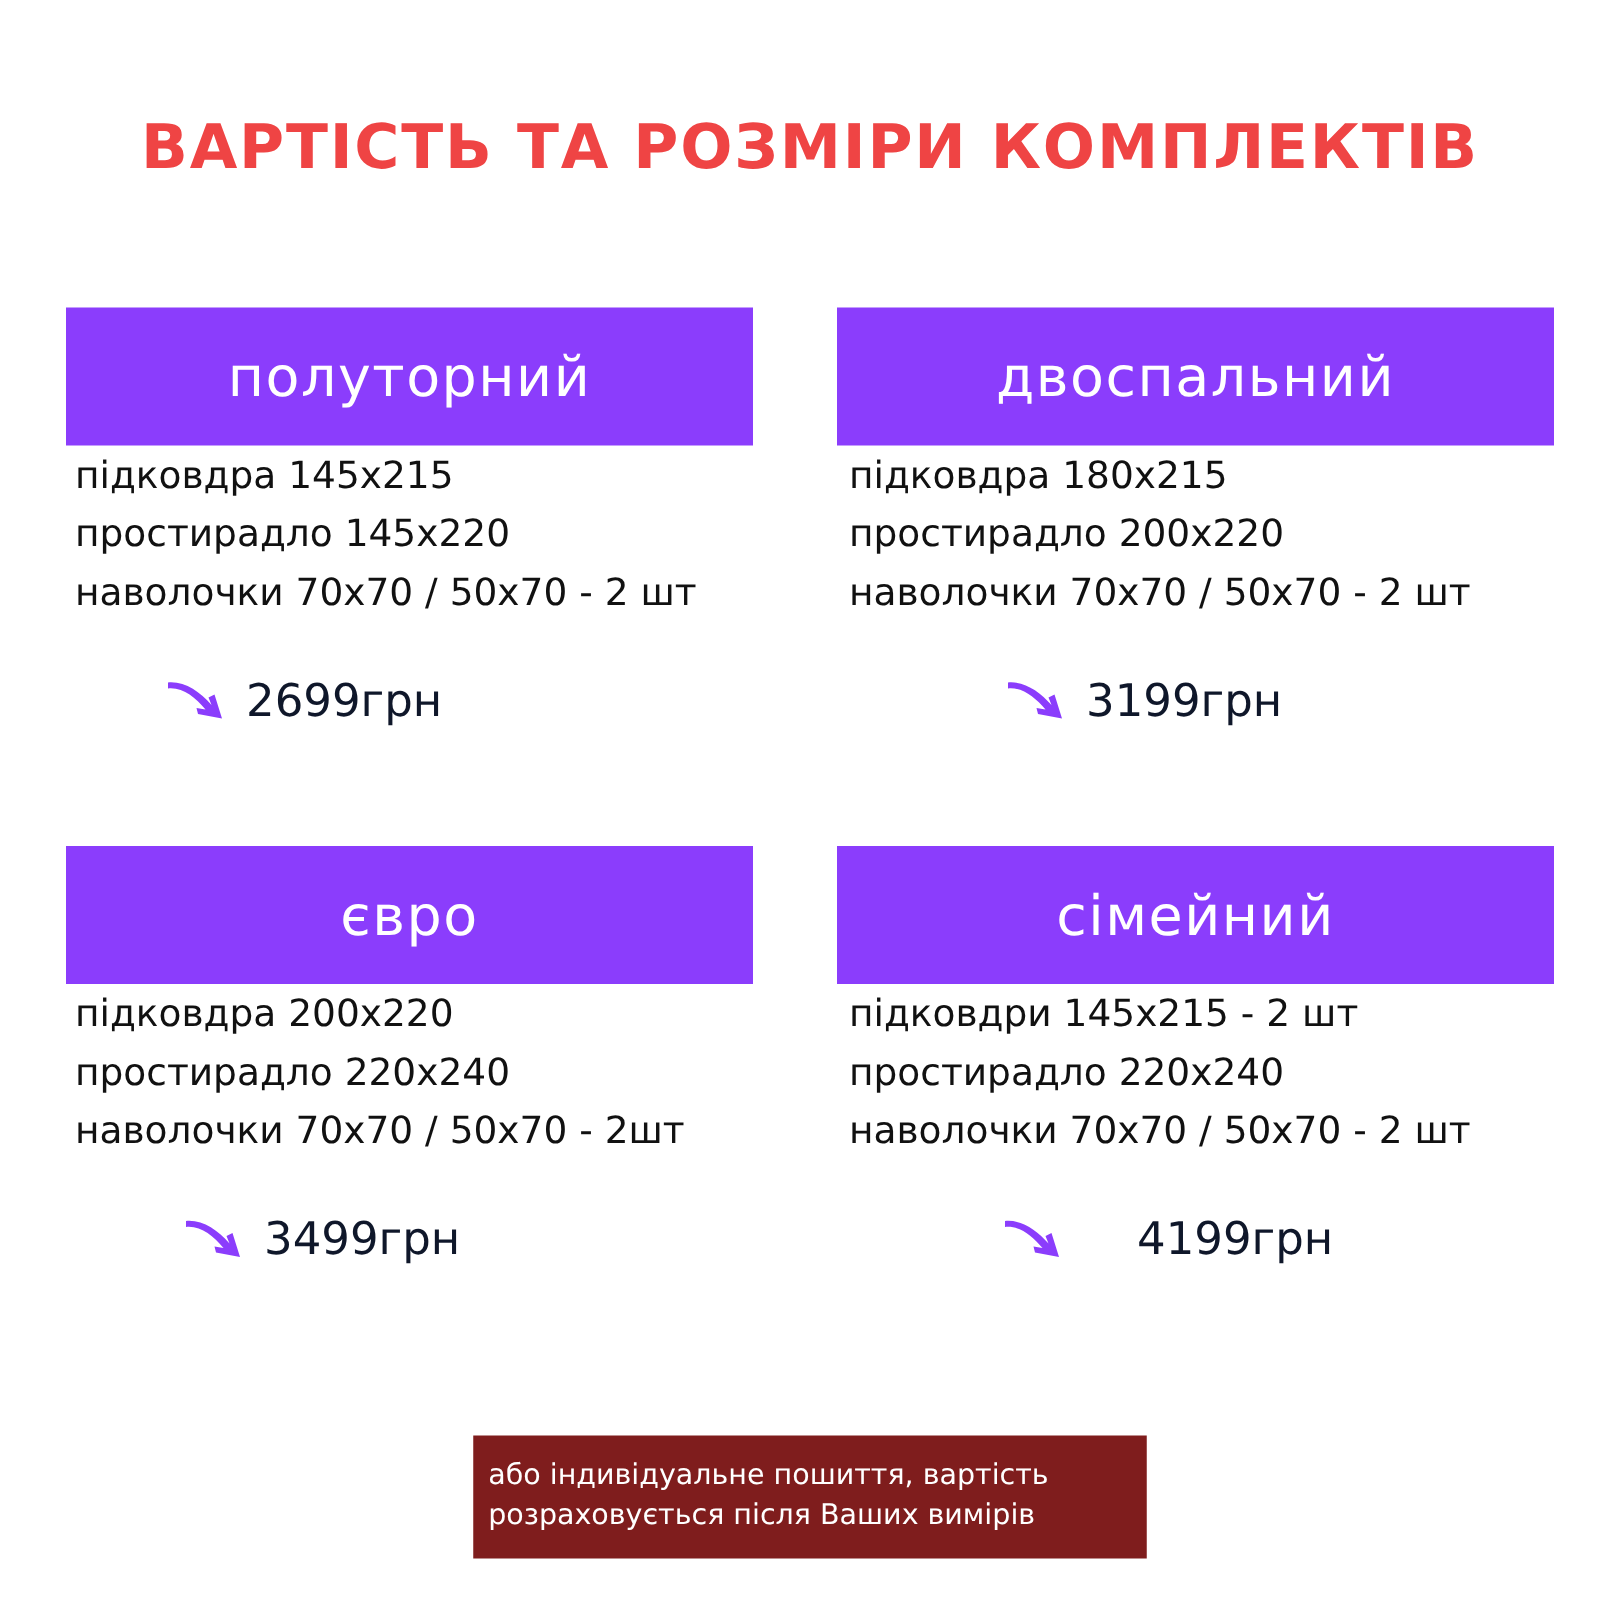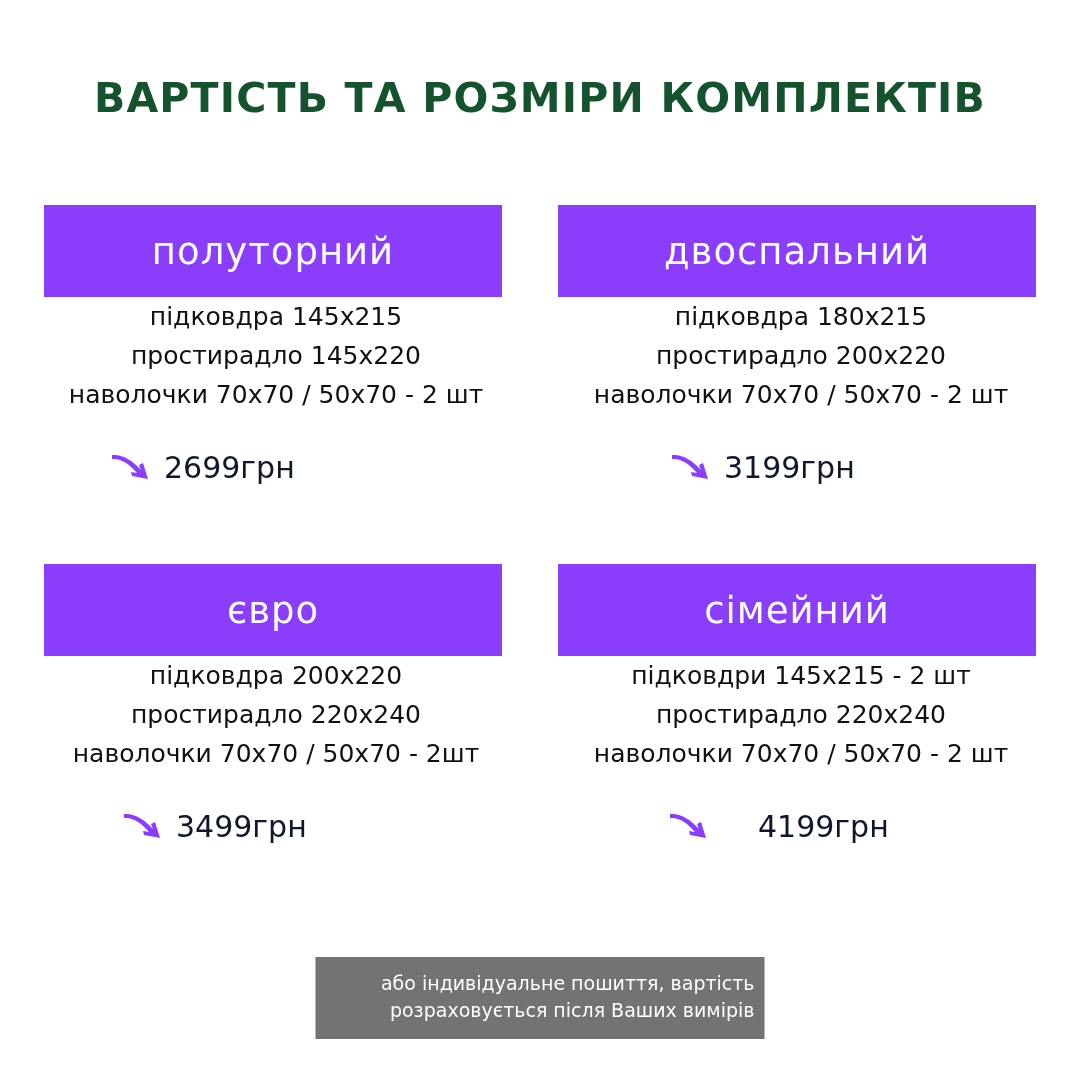--- a/index.html
+++ b/index.html
@@ -22,33 +22,32 @@
   }
   .page-title {
     position: absolute;
     top: 74px;
     left: 0;
     width: 1080px;
     text-align: center;
     font-size: 41px;
     font-weight: 700;
     letter-spacing: 1.2px;
-    color: #14532d;
+    color: #ef4444;
     font-family: "DejaVu Sans", sans-serif;
   }
   .grid {
     position: absolute;
     top: 205px;
     left: 44px;
     width: 992px;
     display: grid;
     grid-template-columns: 458px 478px;
     column-gap: 56px;
     row-gap: 79px;
-    text-align: center;
   }
   .card {
     position: relative;
   }
   .card-header {
     background: #8b3dfc;
     height: 92px;
     display: flex;
     align-items: center;
     justify-content: center;
@@ -86,24 +85,24 @@
     font-size: 30px;
     color: #0f172a;
     font-family: "DejaVu Sans", sans-serif;
   }
   .footer-note {
     position: absolute;
     left: 50%;
     transform: translateX(-50%);
     bottom: 41px;
     width: 449px;
-    background: #737373;
+    background: #7f1d1d;
     padding: 13px 10px 15px 10px;
     box-sizing: border-box;
-    text-align: right;
+    text-align: left;
   }
   .footer-line {
     color: #ffffff;
     font-size: 19px;
     line-height: 27px;
     font-family: "DejaVu Sans", sans-serif;
   }
   
   .card.right .specs { padding-left: 8px; }
   .card.right .price-row { padding-left: 112px; }

